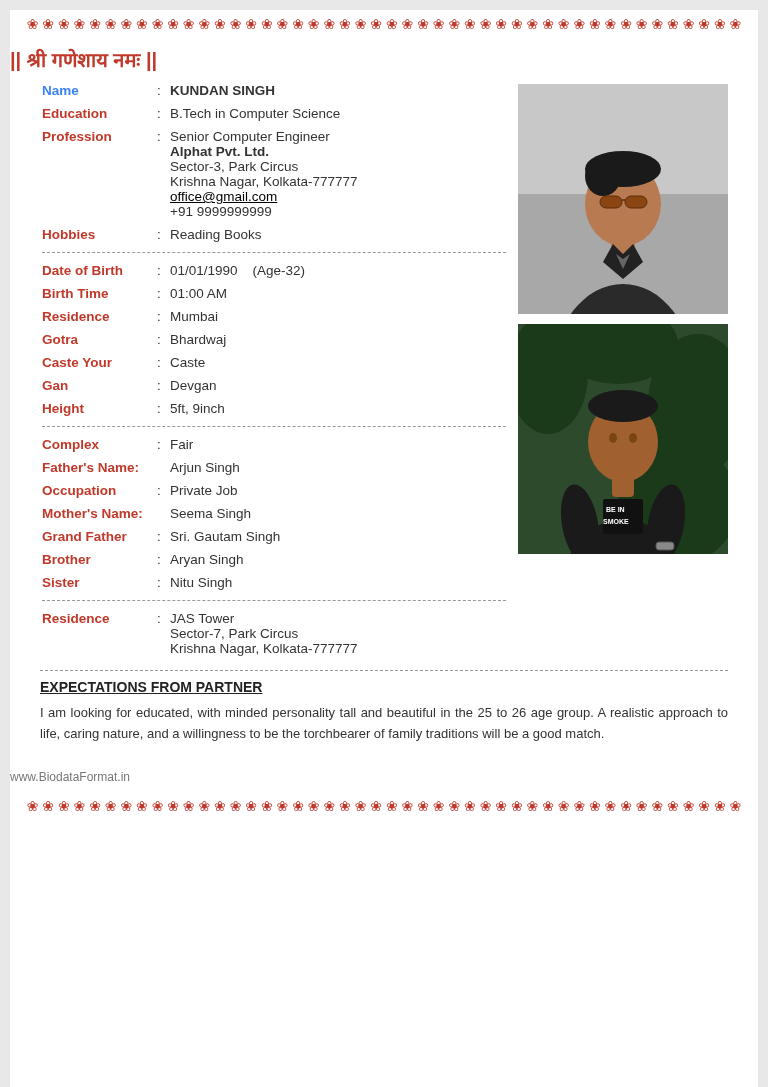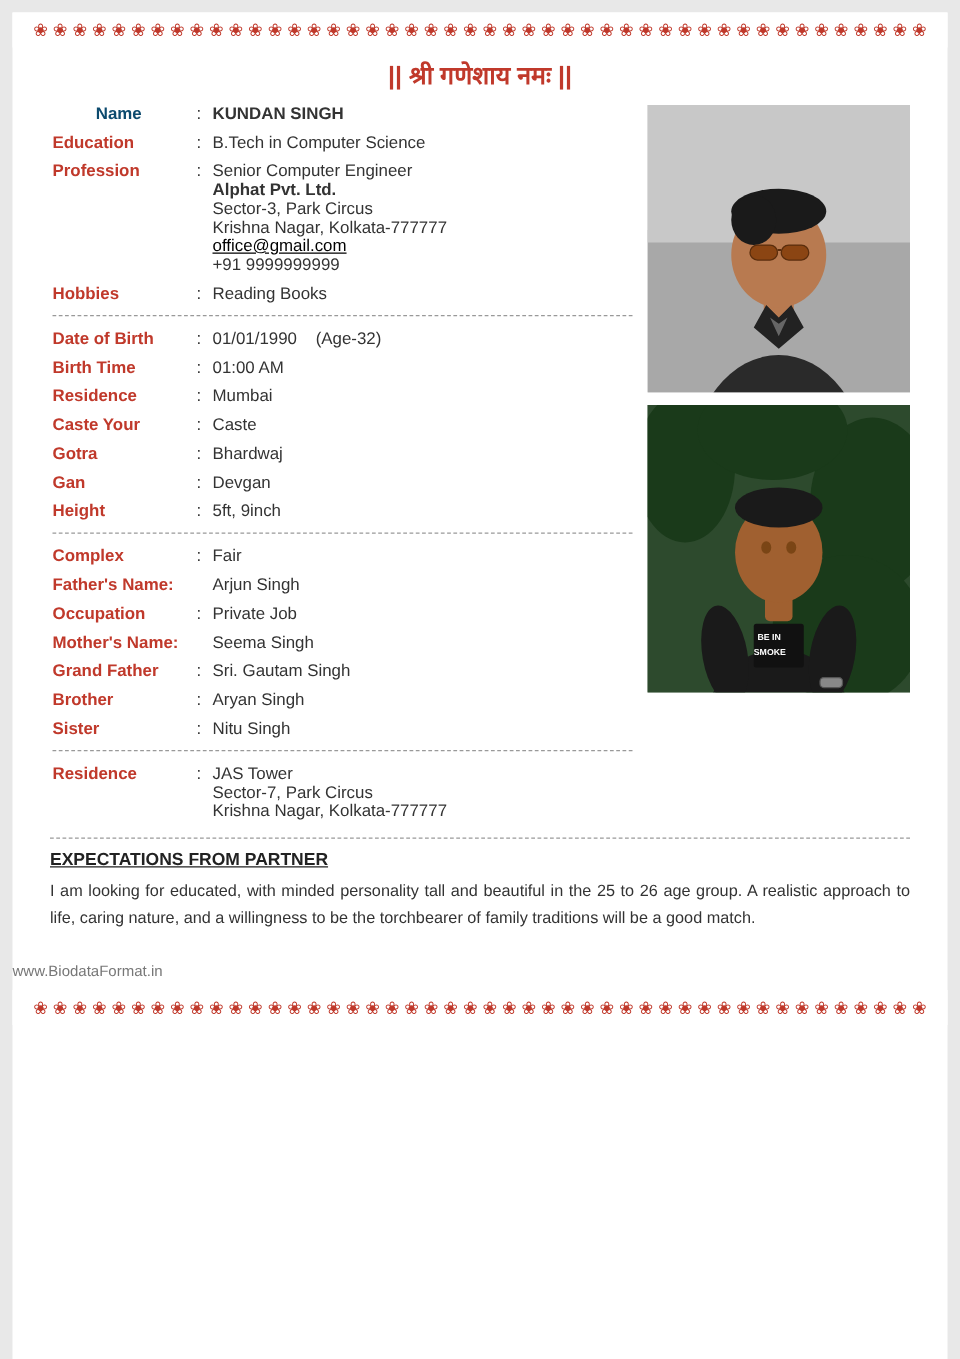--- a/index.html
+++ b/index.html
@@ -14,21 +14,21 @@
       width: 768px;
       min-height: 1087px;
       background: white;
       position: relative;
       padding: 0;
     }
     .content-area {
       padding: 0 30px 20px 30px;
     }
     .heading-bar {
-      text-align: center;
+      text-align: left;
       padding: 8px 0 6px 0;
       font-size: 20px;
       font-weight: bold;
       color: #c0392b;
       font-family: 'Arial Unicode MS', Arial, sans-serif;
     }
     .main-content {
       display: flex;
       gap: 0;
     }
@@ -144,21 +144,21 @@
   </div>
 
   <div class="content-area">
     <div class="main-content">
 
       <div class="left-col">
         <table class="info-table">
           <tbody>
 
             <tr>
-              <td class="label-col" style="color:#0c4a6e;font-weight:bold;text-align:center;">Name</td>
+              <td class="label-col" style="color:#3b82f6;font-weight:bold;">Name</td>
               <td class="colon-col">:</td>
               <td class="value-col"><span style="font-weight:bold;">KUNDAN SINGH</span></td>
             </tr>
 
             <tr>
               <td class="label-col">Education</td>
               <td class="colon-col">:</td>
               <td class="value-col">B.Tech in Computer Science</td>
             </tr>
 
@@ -199,29 +199,29 @@
               <td class="value-col">01:00 AM</td>
             </tr>
 
             <tr>
               <td class="label-col">Residence</td>
               <td class="colon-col">:</td>
               <td class="value-col">Mumbai</td>
             </tr>
 
             <tr>
+              <td class="label-col">Gotra</td>
+              <td class="colon-col">:</td>
+              <td class="value-col">Bhardwaj</td>
+            </tr>
+
+            <tr>
               <td class="label-col">Caste Your</td>
               <td class="colon-col">:</td>
               <td class="value-col">Caste</td>
-            </tr>
-
-            <tr>
-              <td class="label-col">Gotra</td>
-              <td class="colon-col">:</td>
-              <td class="value-col">Bhardwaj</td>
             </tr>
 
             <tr>
               <td class="label-col">Gan</td>
               <td class="colon-col">:</td>
               <td class="value-col">Devgan</td>
             </tr>
 
             <tr>
               <td class="label-col">Height</td>

